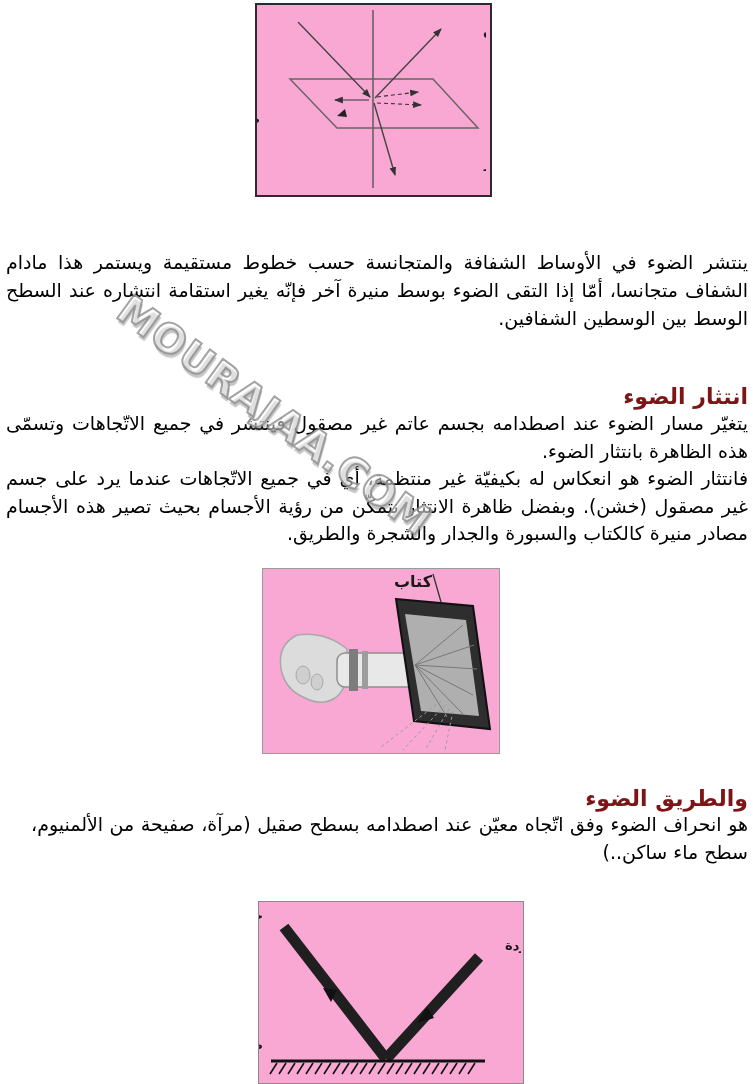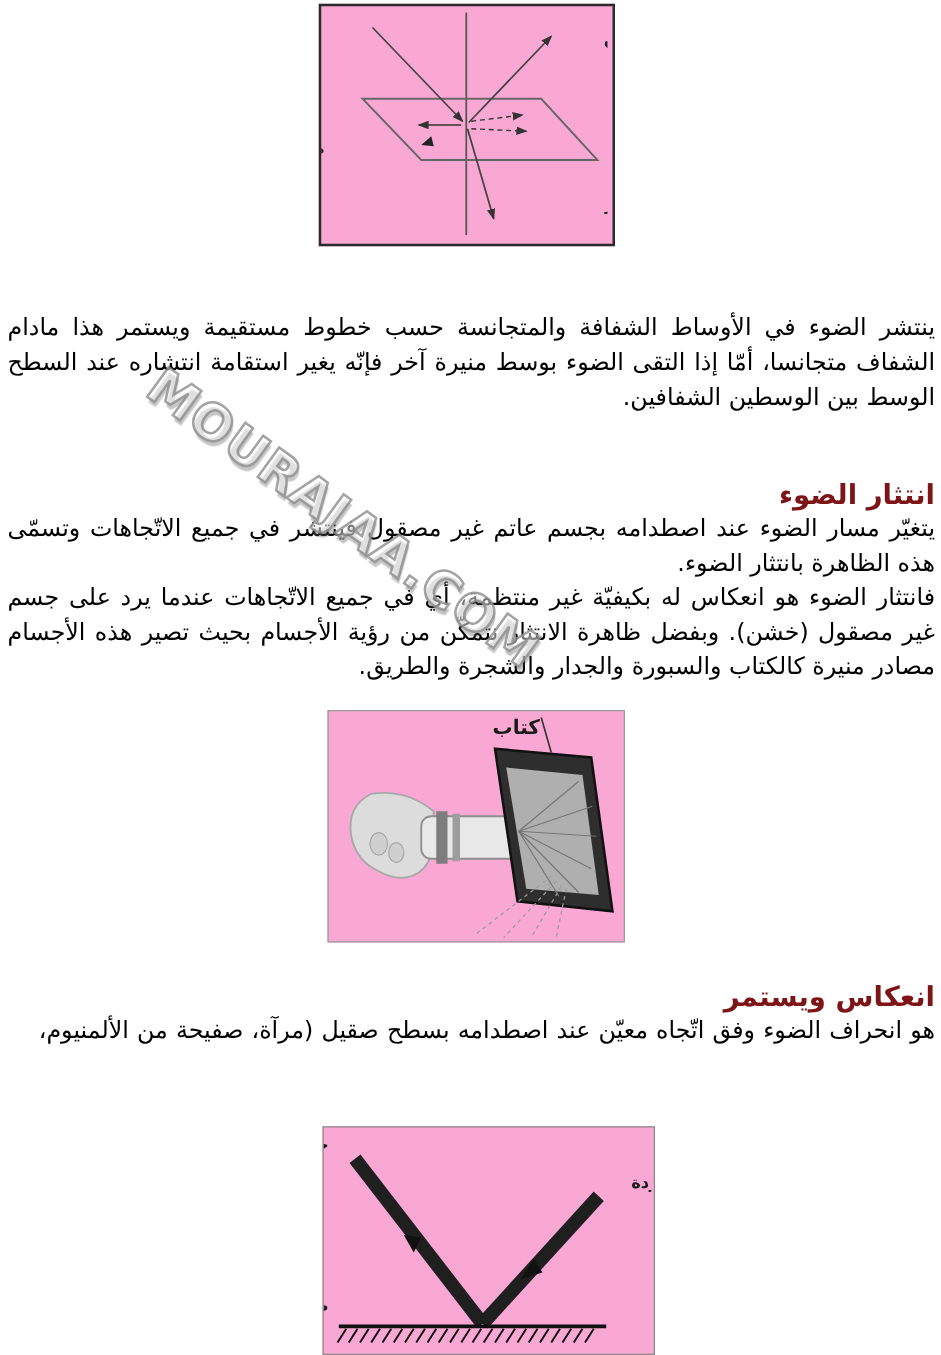--- a/index.html
+++ b/index.html
@@ -114,24 +114,25 @@
         <line x1="182" y1="136" x2="140" y2="181"></line>
         <line x1="186" y1="140" x2="162" y2="181"></line>
         <line x1="190" y1="142" x2="182" y2="181"></line>
       </g>
 
       <line x1="170" y1="5" x2="178" y2="33" stroke="#333" stroke-width="1.3"></line>
       <text x="150" y="18" font-size="16" text-anchor="middle" direction="rtl">كتاب</text>
     </svg>
   </div>
 
-  <div class="heading" style="top:787px;">انعكاس ويستمر</div>
+  <div class="heading" style="top:787px;">والطريق الضوء</div>
 
   <div class="para" style="top:810px;margin-left:25px;">
     <div class="line j">هو انحراف الضوء وفق اتّجاه معيّن عند اصطدامه بسطح صقيل (مرآة، صفيحة من الألمنيوم،</div>
+    <div class="line r">سطح ماء ساكن..)</div>
   </div>
 
   <div id="fig3" class="fig">
     <svg width="262" height="179" viewBox="0 0 262 179">
 
       <line x1="25" y1="25" x2="127" y2="157" stroke="#1f1f1f" stroke-width="11"></line>
       <line x1="220" y1="55" x2="127" y2="157" stroke="#1f1f1f" stroke-width="11"></line>
 
       <polygon points="64,86 78,88 72,100" fill="#111"></polygon>
       <polygon points="158,121 168,105 175,116" fill="#111"></polygon>

